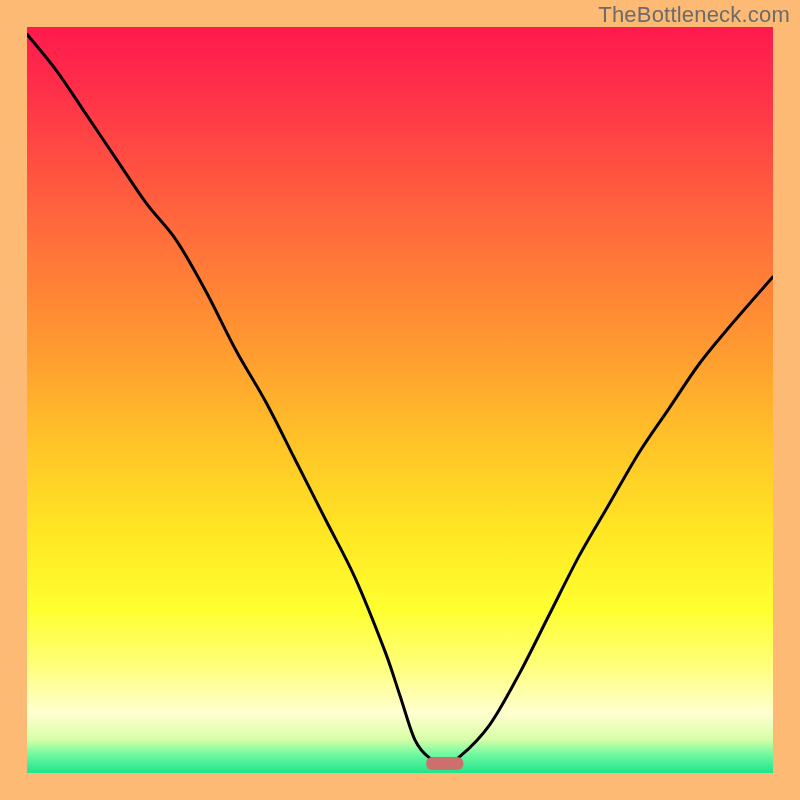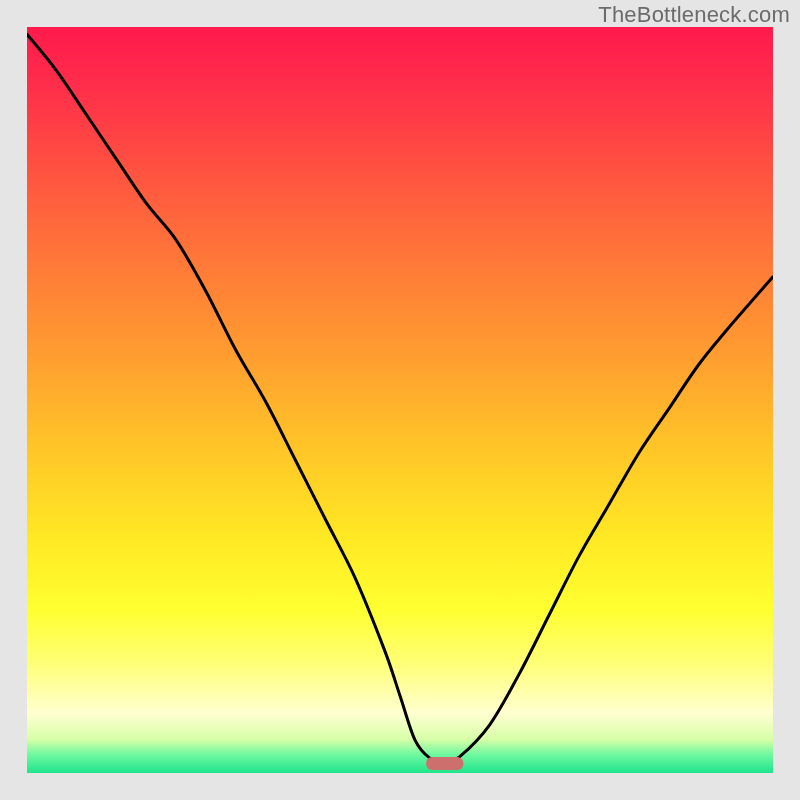--- a/index.html
+++ b/index.html
@@ -9,21 +9,21 @@
     height: 800px;
     background: #000;
     overflow: hidden;
   }
   .frame {
     position: absolute;
     left: 0;
     top: 0;
     width: 800px;
     height: 800px;
-    background: #e5e5e5;
+    background: #fdba74;
   }
   .plot-area {
     position: absolute;
     left: 27px;
     top: 27px;
     width: 746px;
     height: 746px;
     
     background: linear-gradient(
       to bottom,

